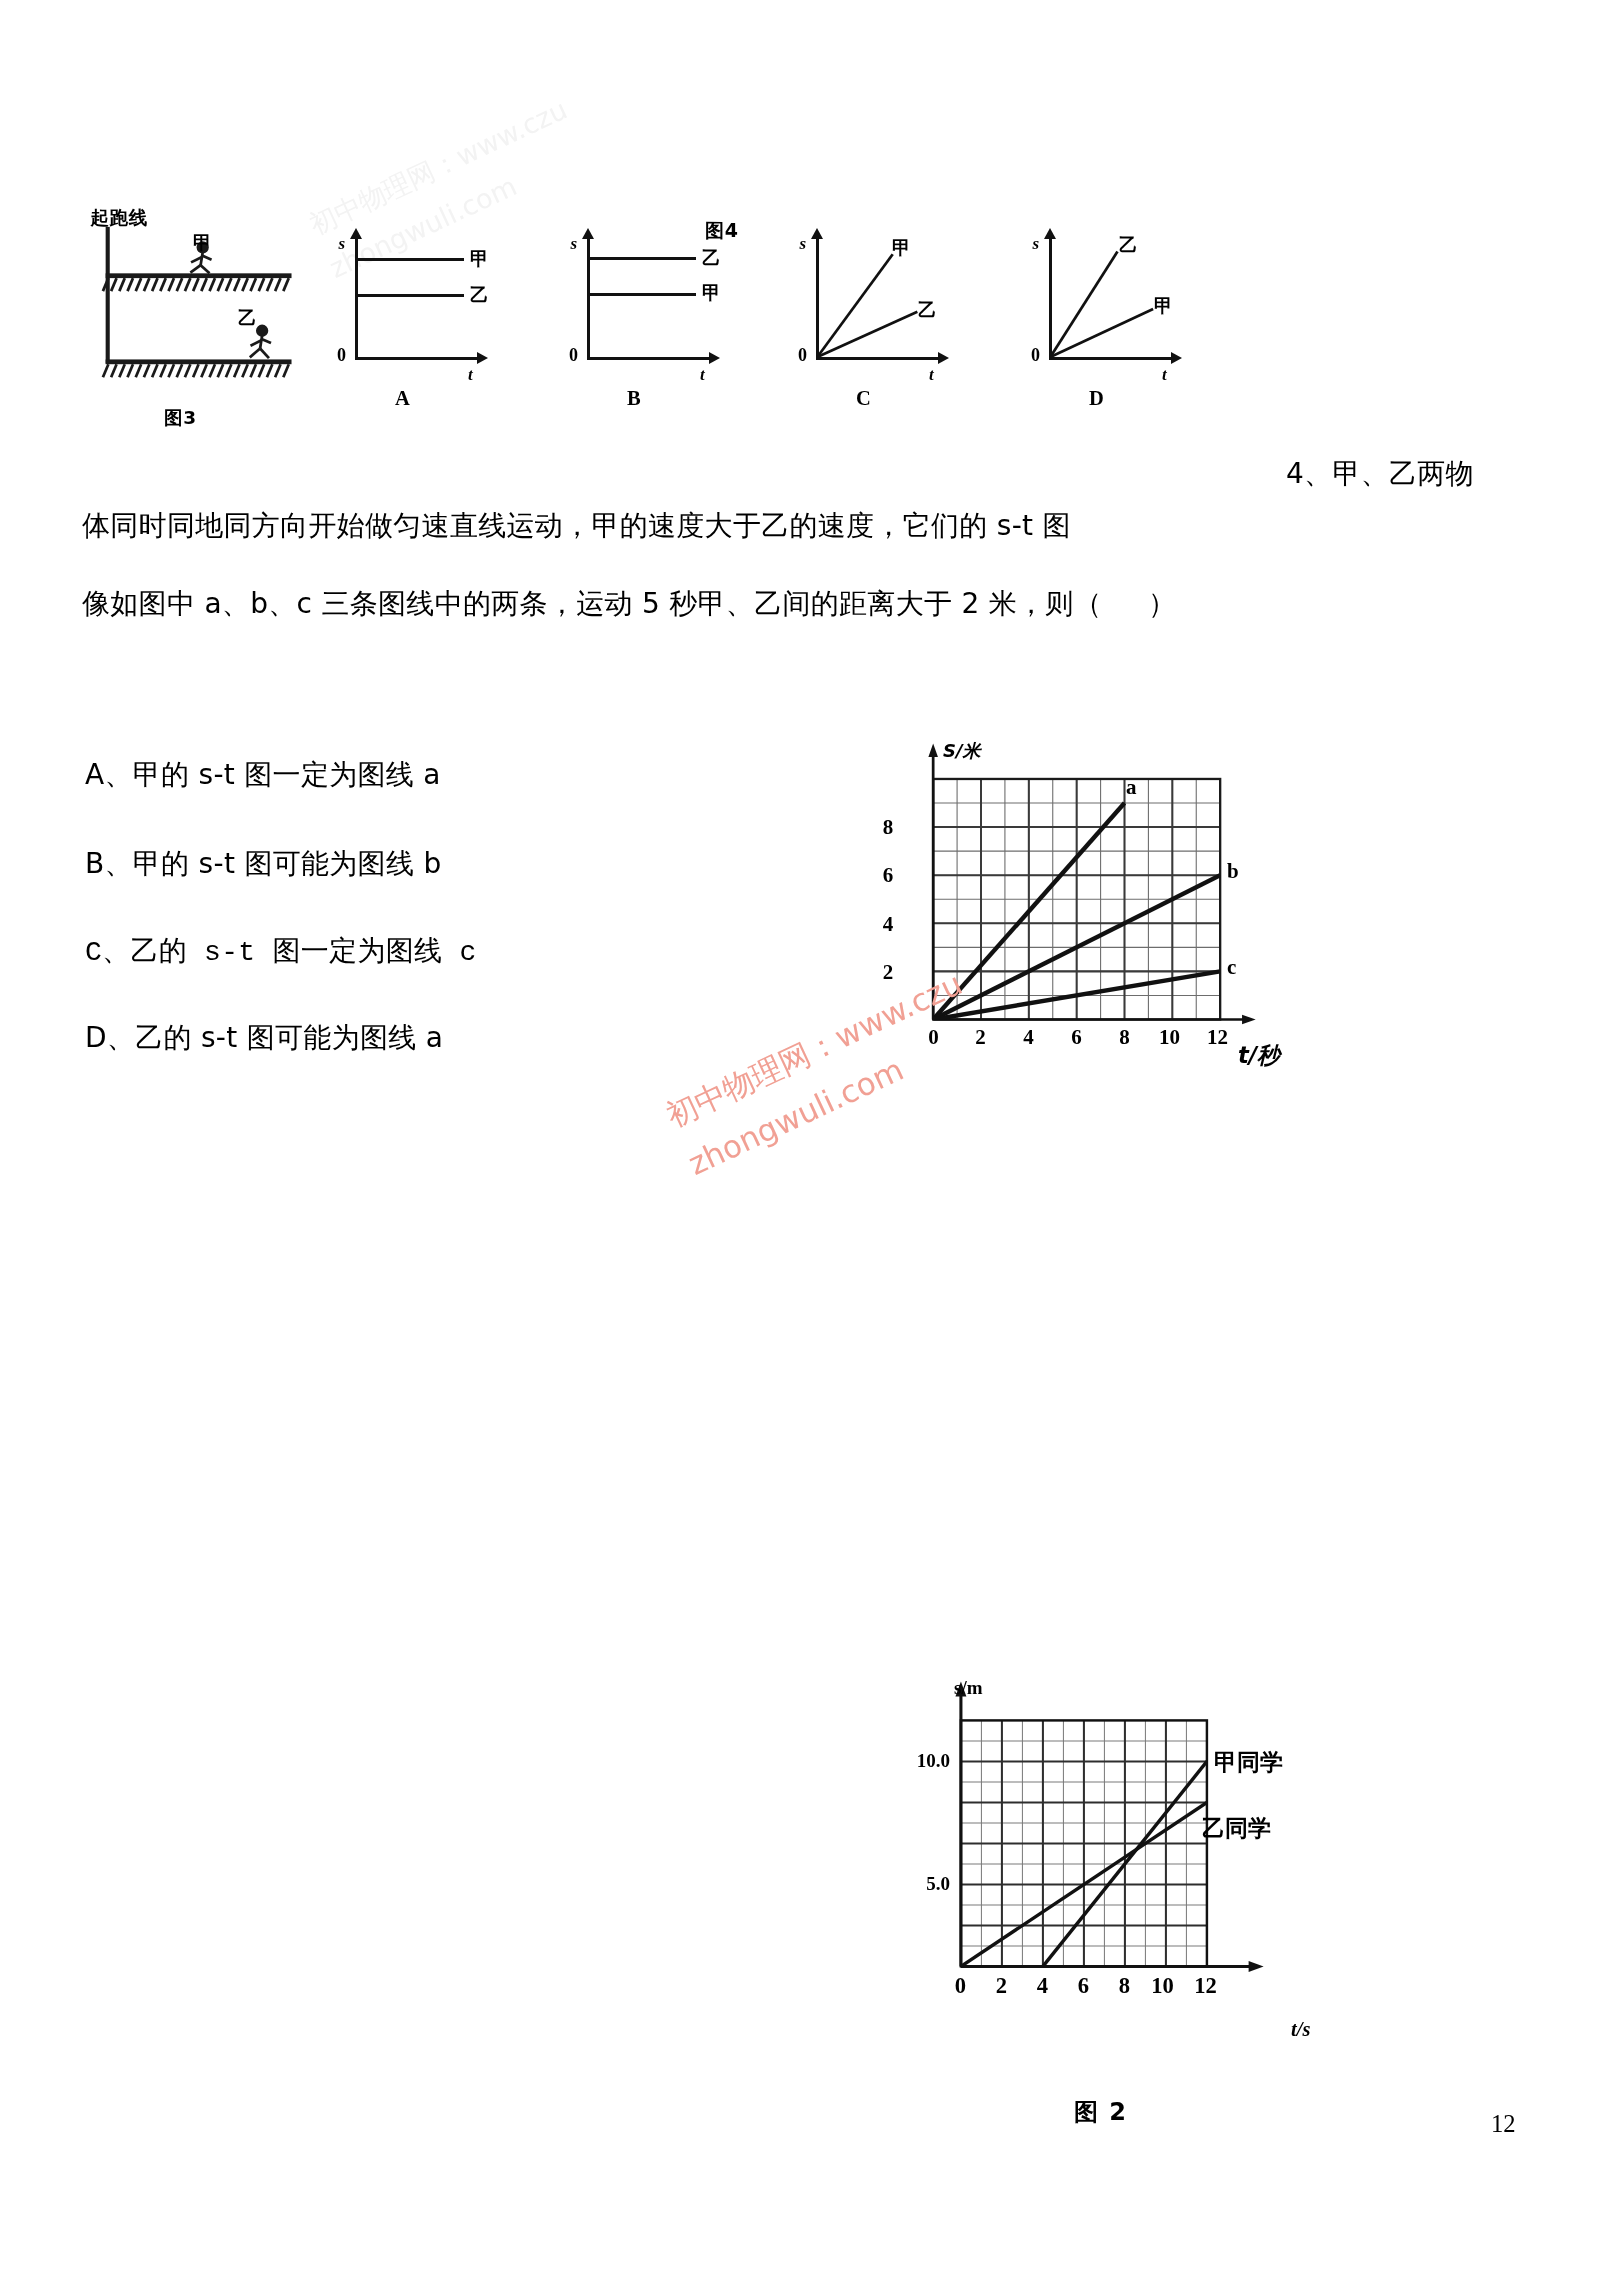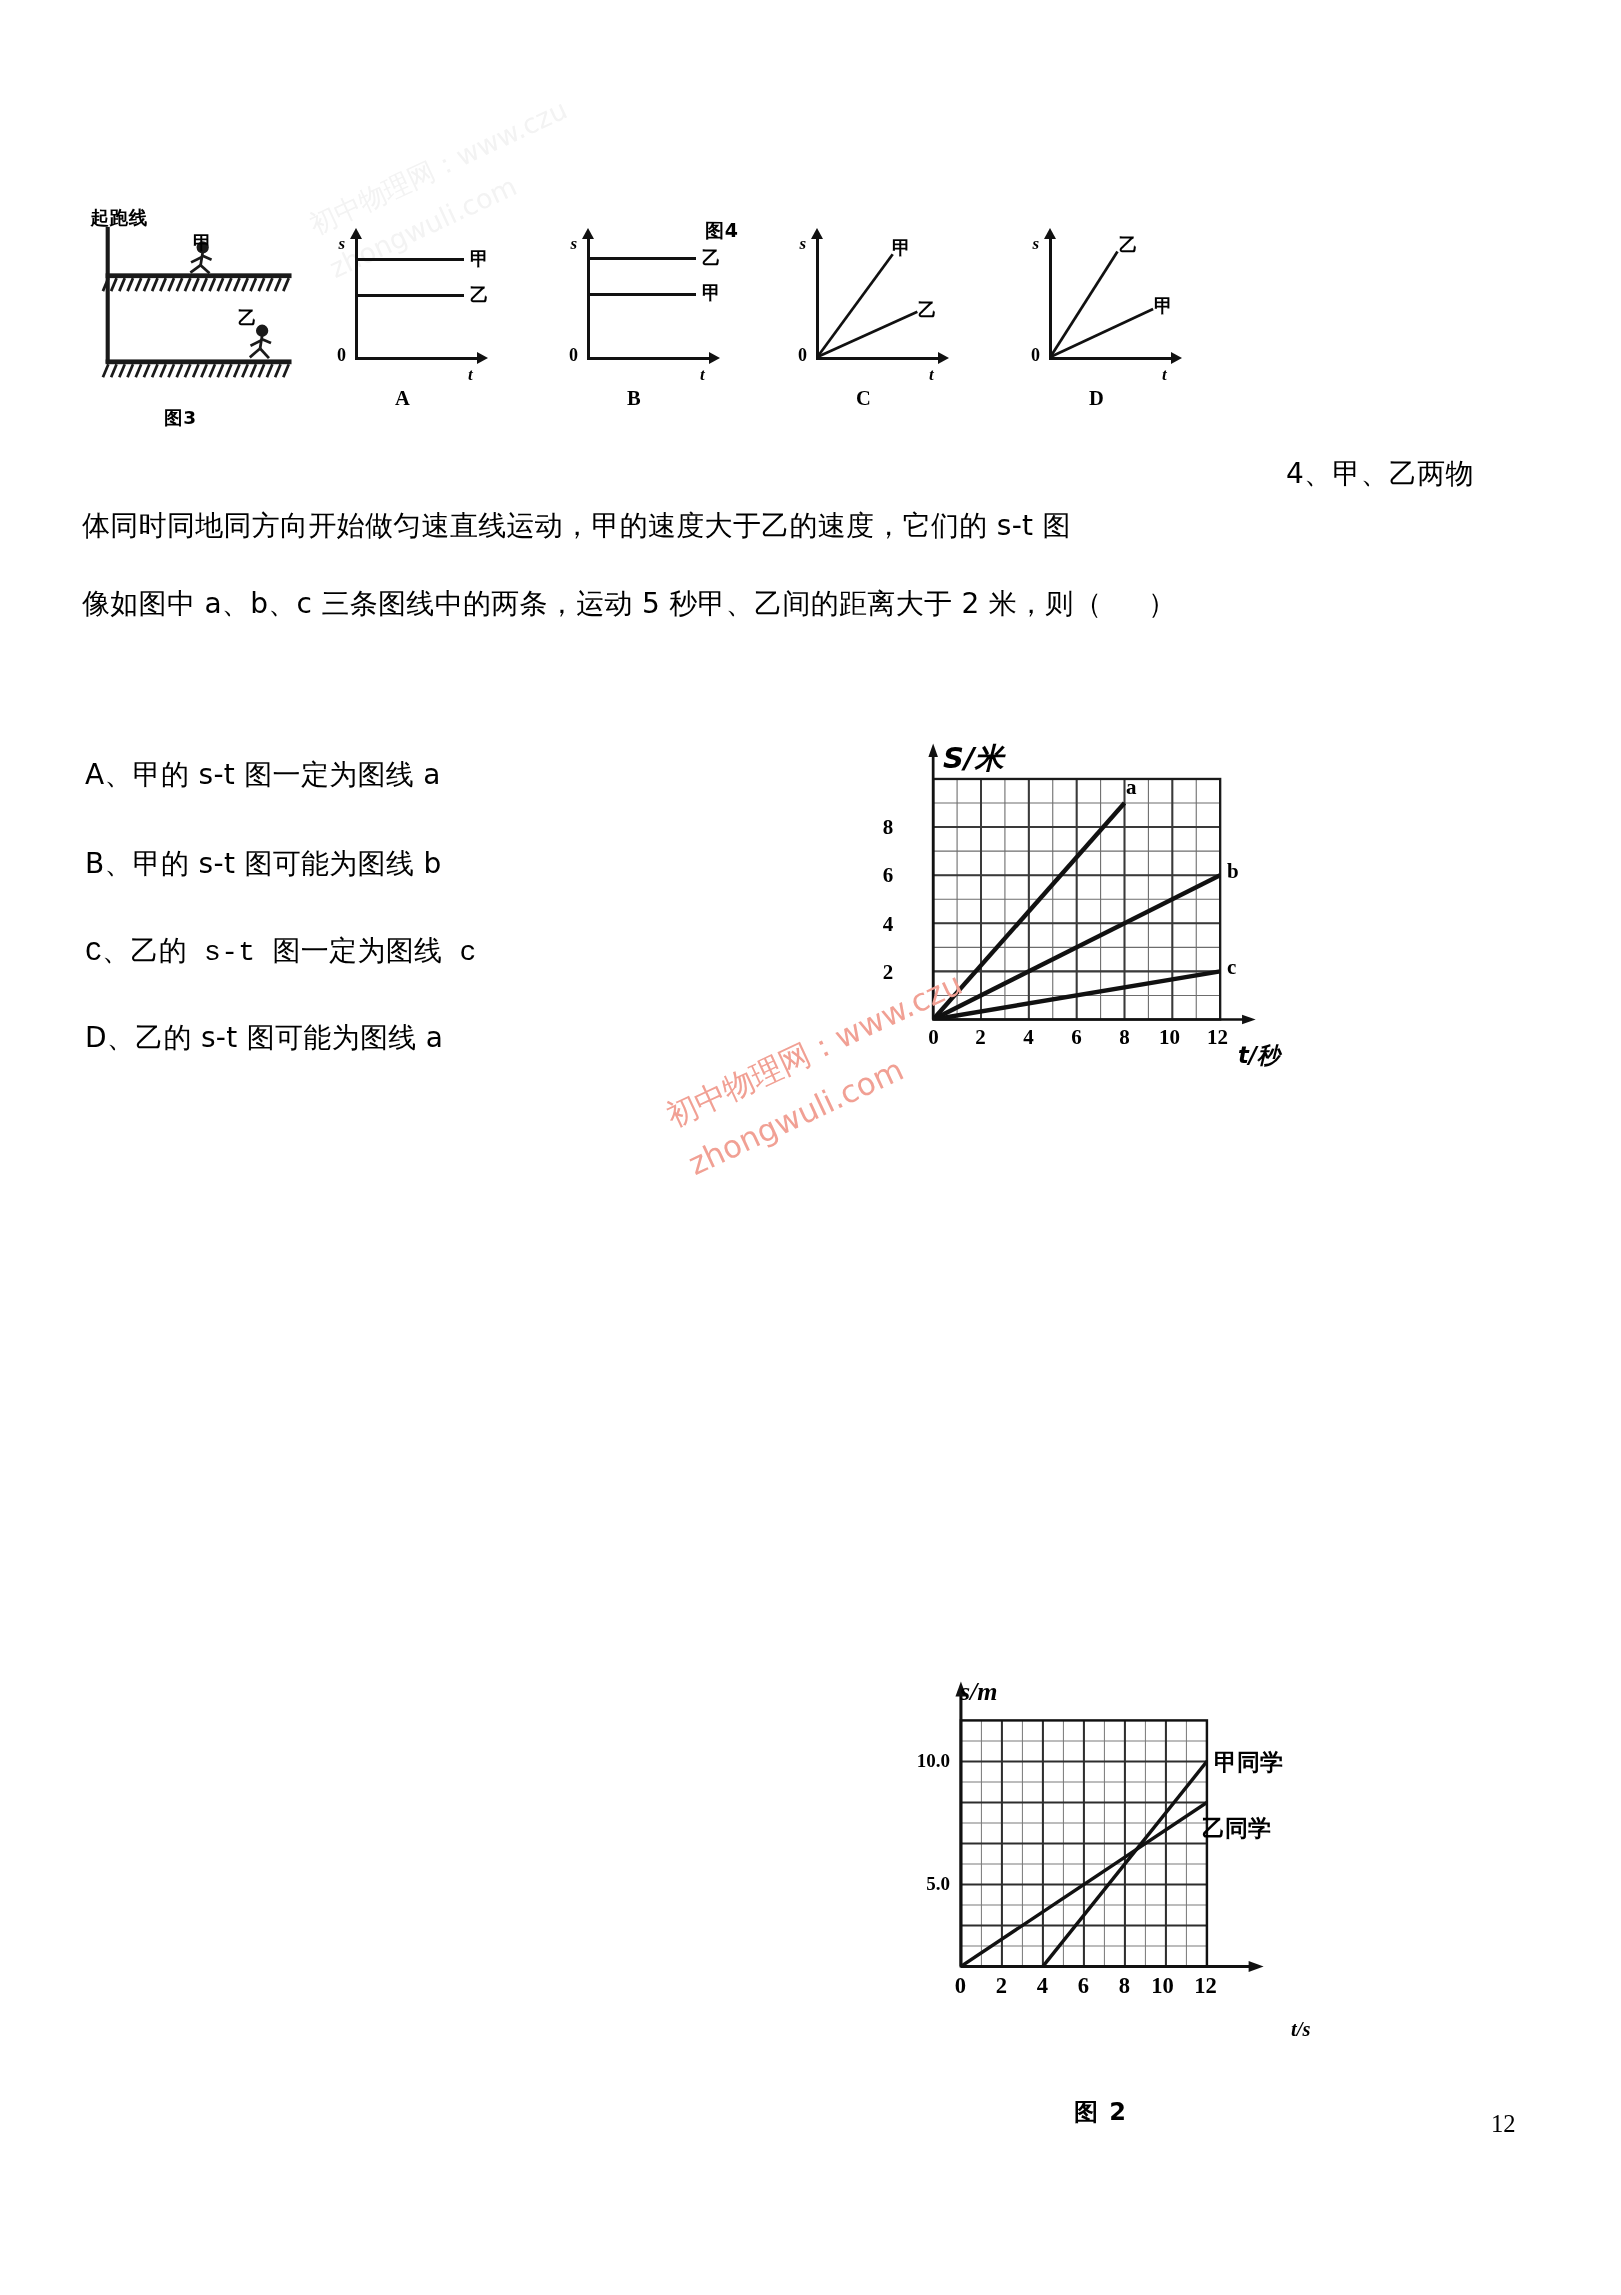--- a/index.html
+++ b/index.html
@@ -123,21 +123,21 @@
   
   #chart1 {
     position: absolute;
     left: 858px;
     top: 739px;
     width: 492px;
     height: 397px;
   }
   #chart1 .c1-ylabel {
     position: absolute; left: 85px; top: 0px;
-    font-size: 29px; font-weight: bold; font-style: italic;
+    font-size: 18px; font-weight: bold; font-style: italic;
   }
   #chart1 .c1-xlabel {
     position: absolute; left: 380px; top: 301px;
     font-size: 22.6px; font-weight: bold; font-style: italic;
   }
   #chart1 .c1-ytick {
     position: absolute; right: 0; font-size: 21px; font-weight: bold; text-align: right; width: 27px;
   }
   #chart1 .c1-xtick {
     position: absolute; font-size: 21px; font-weight: bold; text-align: center; width: 27px;
@@ -146,22 +146,22 @@
 
   
   #chart2 {
     position: absolute;
     left: 882px;
     top: 1676px;
     width: 520px;
     height: 424px;
   }
   #chart2 .c2-ylabel {
-    position: absolute; left: 78px; top: 1.4px;
-    font-size: 26px; font-weight: bold; font-style: italic;
+    position: absolute; left: 72px; top: 1.4px;
+    font-size: 19px; font-weight: bold; 
   }
   #chart2 .c2-xlabel {
     position: absolute; left: 409px; top: 342px;
     font-size: 20.5px; font-weight: bold; font-style: italic;
   }
   #chart2 .c2-ytick {
     position: absolute; font-size: 19px; font-weight: bold; text-align: right; width: 68px;
   }
   #chart2 .c2-xtick {
     position: absolute; font-size: 22.6px; font-weight: bold; text-align: center; width: 31px;

